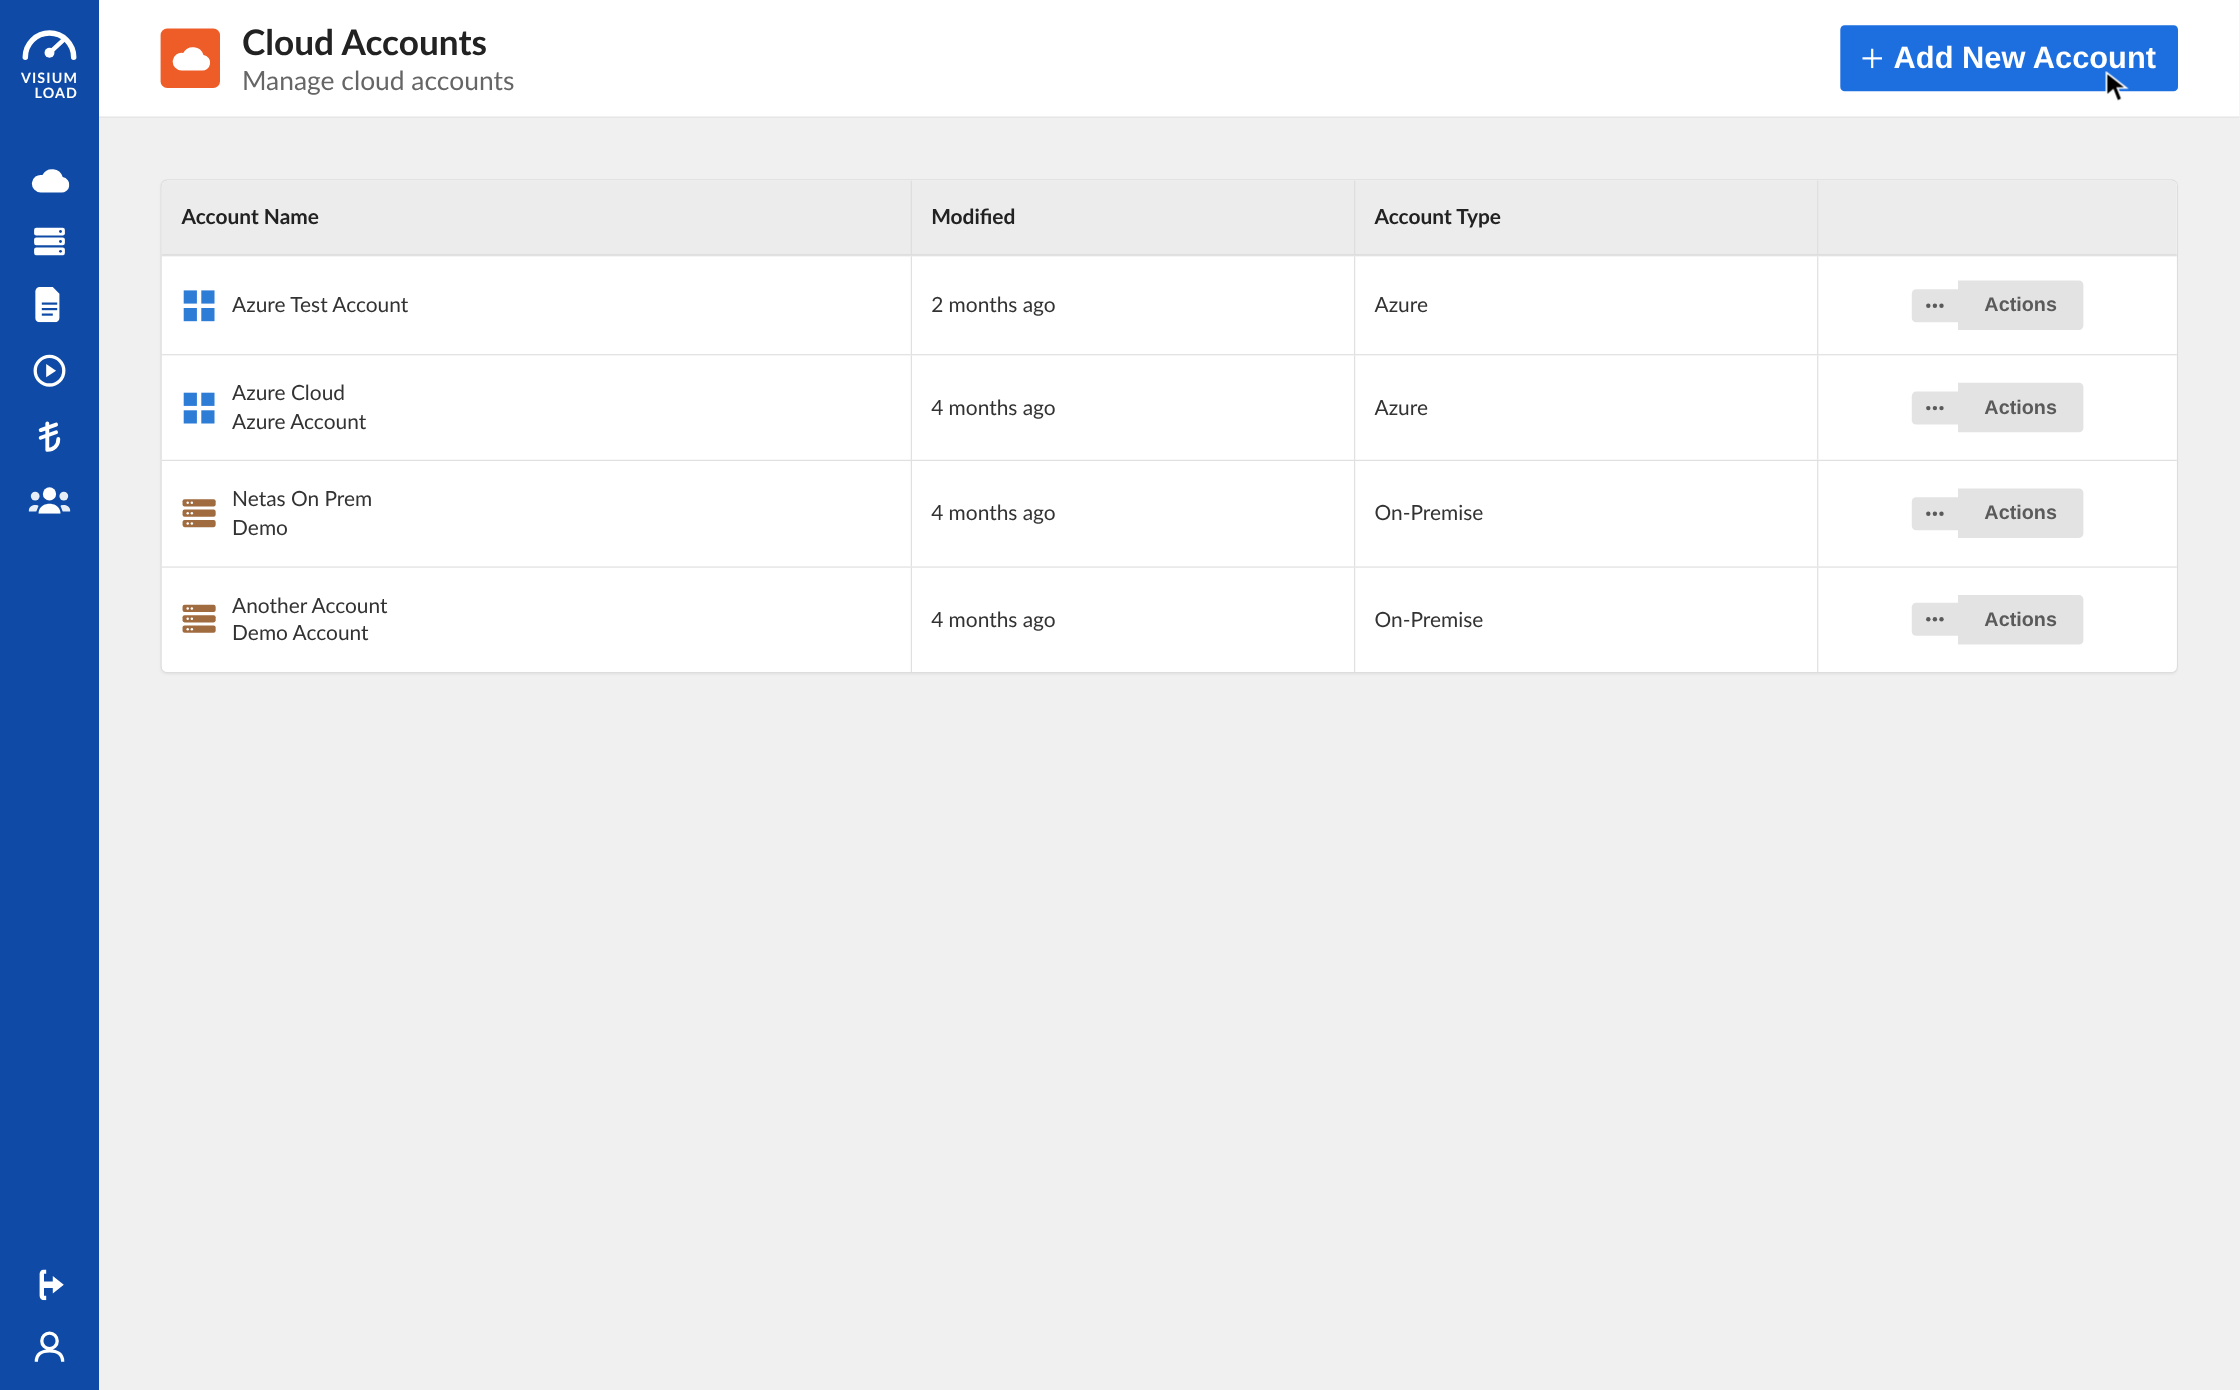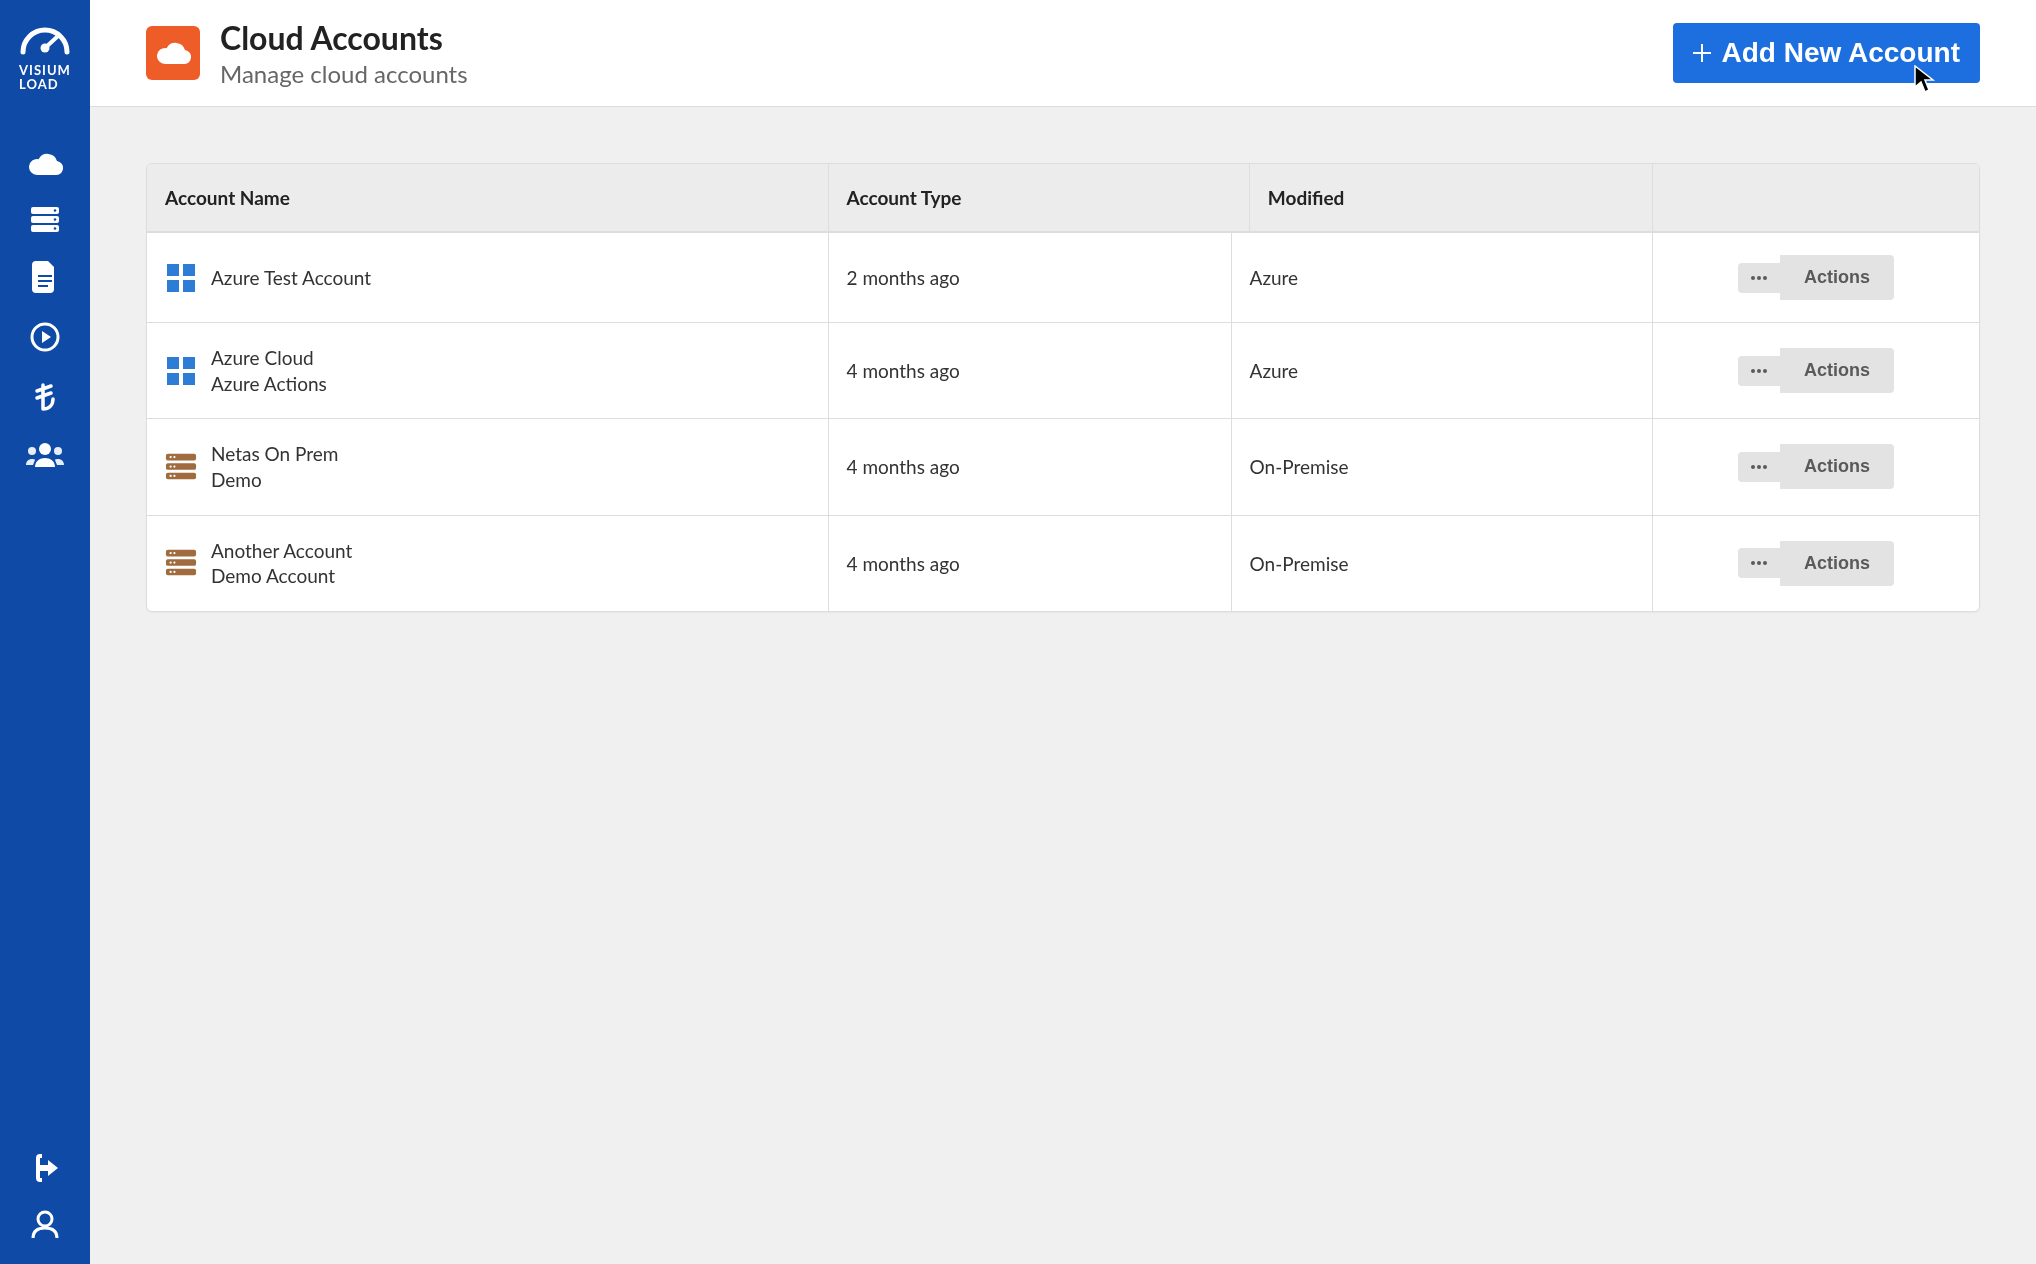--- a/index.html
+++ b/index.html
@@ -41,21 +41,21 @@
     flex-direction:column;
     align-items:center;
     margin-bottom:60px;
   }
   .logo svg{display:block;}
   .logo-text{
     margin-top:6px;
     font-size:13px;
     font-weight:700;
     letter-spacing:1px;
-    text-align:left;
+    text-align:right;
     line-height:1.05;
   }
   .nav-items{display:flex;flex-direction:column;gap:28px;align-items:center;}
   .nav-item{cursor:pointer;color:#fff;}
   .nav-item svg{display:block;}
   .sidebar-bottom{margin-top:auto;display:flex;flex-direction:column;gap:28px;align-items:center;padding-bottom:24px;}
   .main{flex:1;display:flex;flex-direction:column;}
   .header{
     background:#fff;
     border-bottom:1px solid var(--border);
@@ -234,22 +234,22 @@
             </svg>
         </span>
         <span>Add New Account</span>
       </button>
     </header>
 
     <div class="content">
       <div class="table">
         <div class="thead">
           <div class="col col-name th">Account Name</div>
+          <div class="col col-modified th">Modified</div>
           <div class="col col-type th">Account Type</div>
-          <div class="col col-modified th">Modified</div>
           <div class="col col-actions th"></div>
         </div>
         <div id="table-body">
             <div class="row">
               <div class="col col-name">
                 <div class="acct">
                   <span class="acct-icon">
                     <svg width="30" height="30" viewBox="0 0 30 30">
                       <rect x="1" y="1" width="12" height="12" fill="#2d7cd6"></rect>
                       <rect x="17" y="1" width="12" height="12" fill="#2d7cd6"></rect>
@@ -285,21 +285,21 @@
                   <span class="acct-icon">
                     <svg width="30" height="30" viewBox="0 0 30 30">
                       <rect x="1" y="1" width="12" height="12" fill="#2d7cd6"></rect>
                       <rect x="17" y="1" width="12" height="12" fill="#2d7cd6"></rect>
                       <rect x="1" y="17" width="12" height="12" fill="#2d7cd6"></rect>
                       <rect x="17" y="17" width="12" height="12" fill="#2d7cd6"></rect>
                     </svg>
                   </span>
                   <span class="acct-text">
                     <span class="line">Azure Cloud</span>
-                    <span class="line">Azure Actions</span>
+                    <span class="line">Azure Account</span>
                   </span>
                 </div>
               </div>
               <div class="col col-modified">4 months ago</div>
               <div class="col col-type">Azure</div>
               <div class="col col-actions">
                 <div class="actions-wrap">
                   <button class="btn-sm dots">
                     <span>
                       <svg width="18" height="6" viewBox="0 0 18 6">

